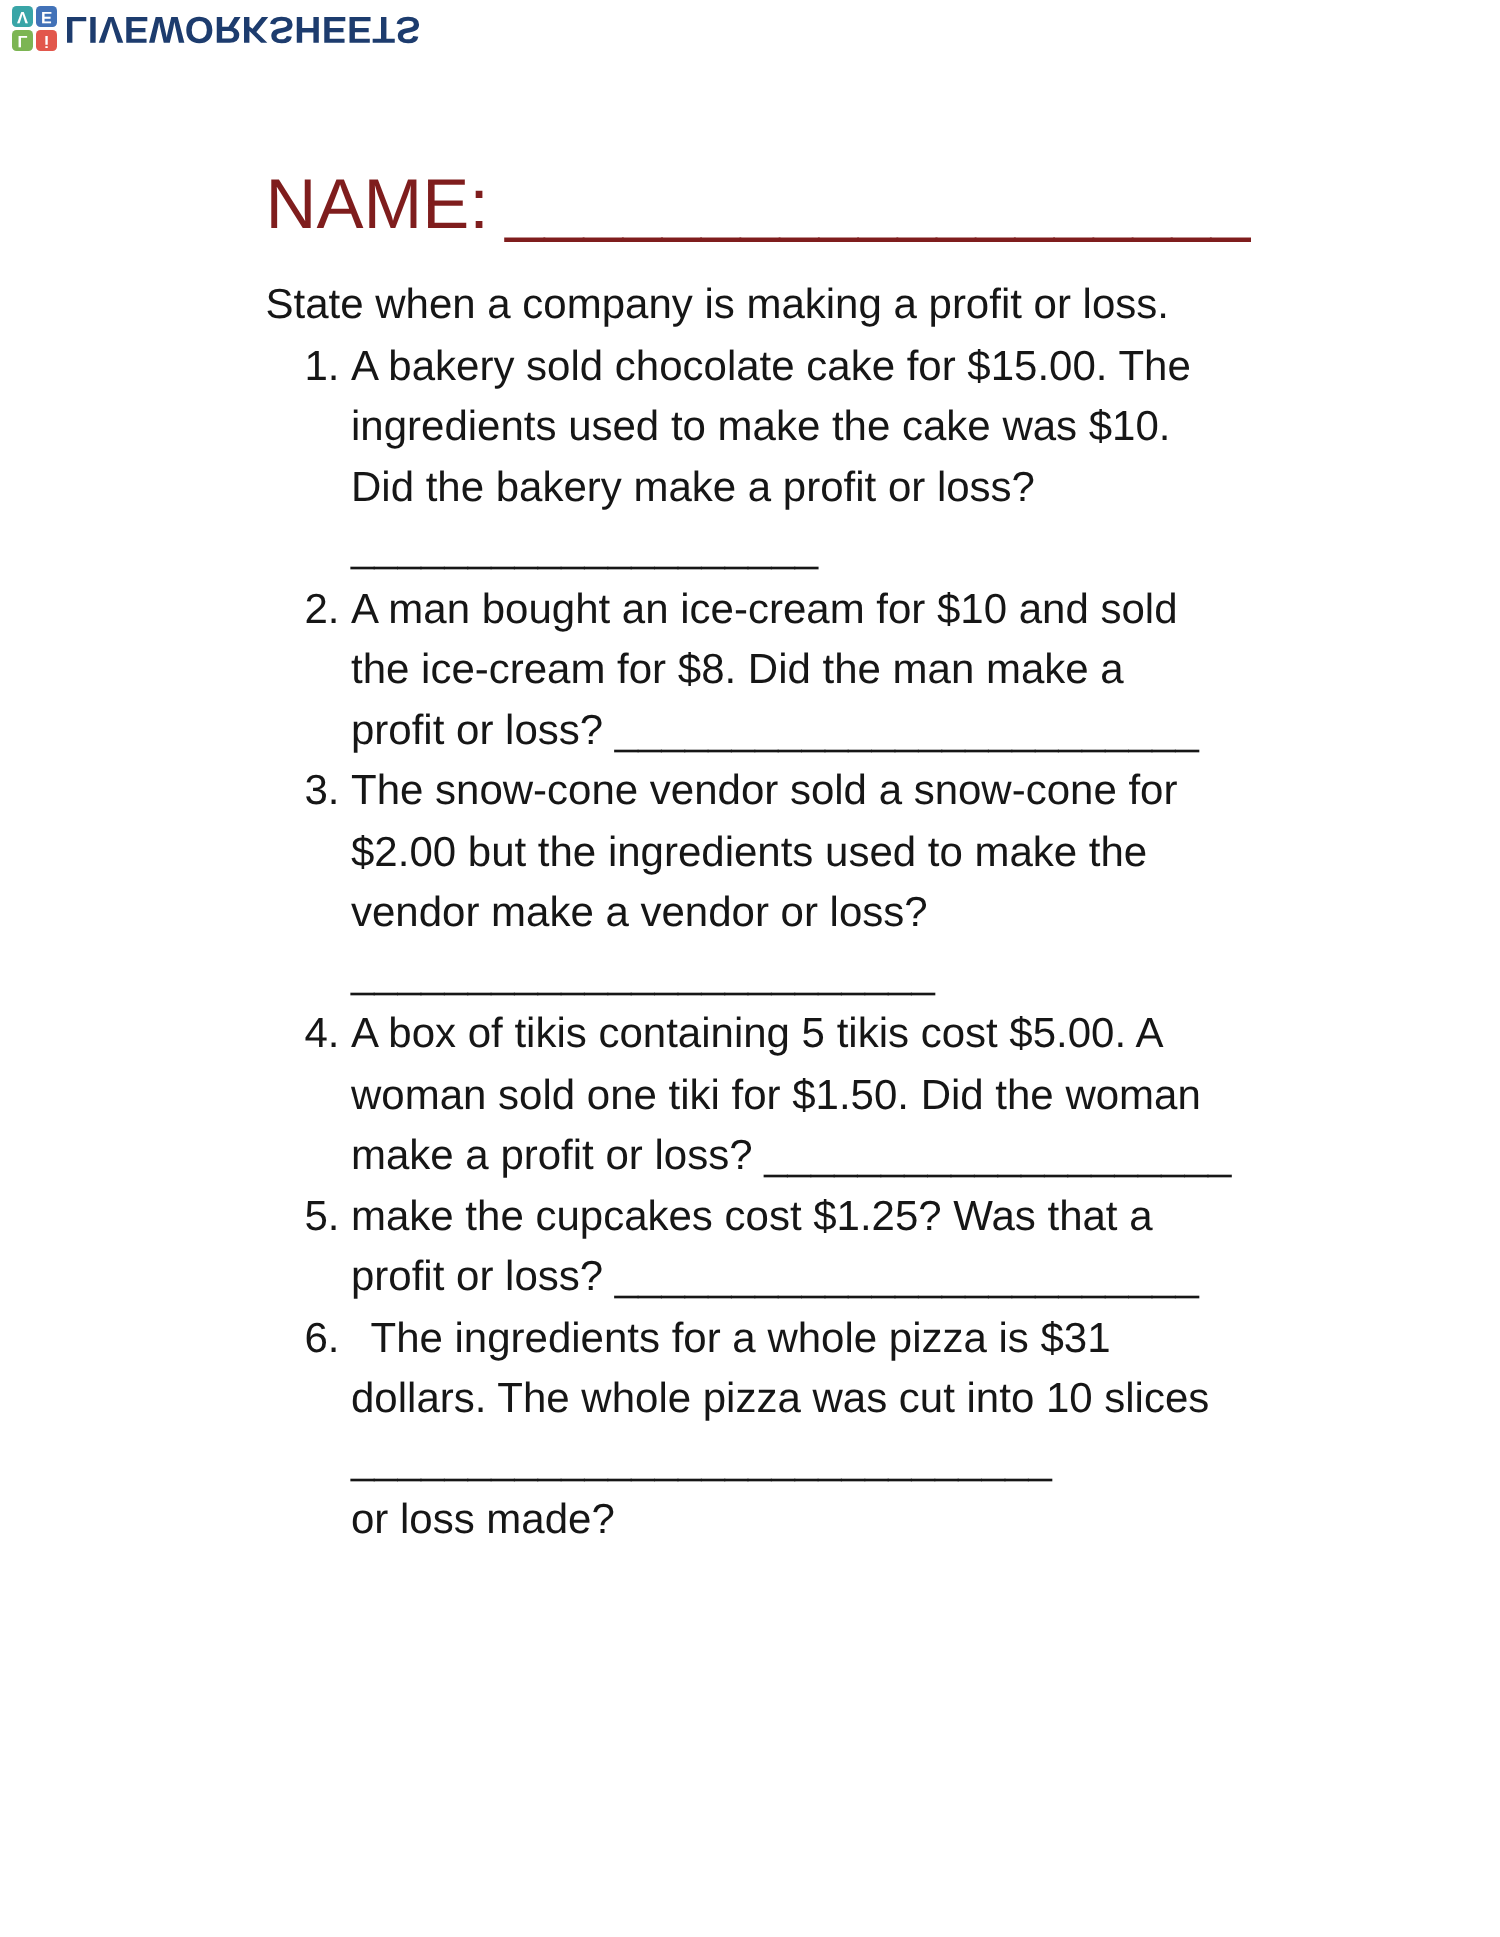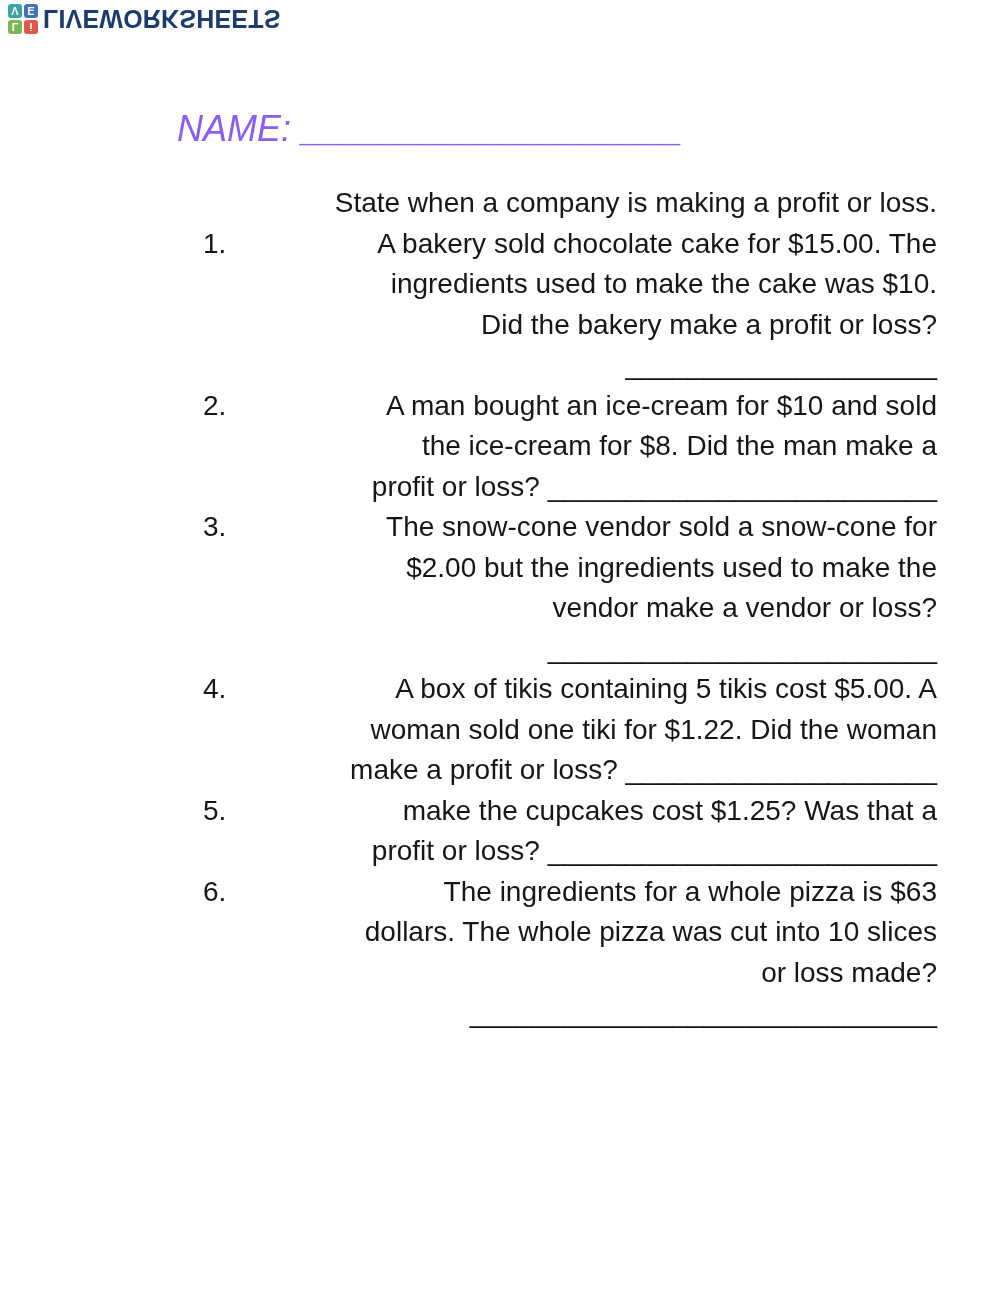--- a/index.html
+++ b/index.html
@@ -34,38 +34,37 @@
   .wordmark{
     font-size:25px;
     font-weight:bold;
     color:#1d3c6e;
     letter-spacing:0.2px;
     white-space:nowrap;
   }
   
   .name-row{
     position:absolute;left:177px;top:108px;
-    font-size:36px;
+    font-size:47px;
     white-space:nowrap;
-    color:#8b5cf6;
-    font-style:italic;
+    color:#7f1d1d;
   }
   .name-blank{margin-left:11px;letter-spacing:0;}
   
   .content{
     position:absolute;left:177px;top:183px;
     font-size:28px;
     line-height:40.5px;
     color:#161616;
     width:760px;
   }
   .q{display:flex;align-items:flex-start;}
   .qnum{margin-left:26px;width:31px;flex:none;}
   .qbody{flex:1;}
-  .qline{white-space:pre;text-align:right;}
+  .qline{white-space:pre;}
   .qline.shift{padding-left:13px;}
   .inline-blank{letter-spacing:0;}
 </style>
 </head>
 <body>
 
 <div class="logo">
   <div class="logo-grid">
     <span class="tile" style="background: rgb(124, 181, 83);">L</span>
     <span class="tile" style="background: rgb(226, 87, 76);">i</span>
@@ -109,36 +108,36 @@
       <div class="qline">$2.00 but the ingredients used to make the</div>
       <div class="qline">vendor make a vendor or loss?</div>
       <div class="qline">_________________________</div>
     </div>
   </div>
 
   <div class="q">
     <div class="qnum">4.</div>
     <div class="qbody">
       <div class="qline">A box of tikis containing 5 tikis cost $5.00. A</div>
-      <div class="qline">woman sold one tiki for $1.22. Did the woman</div>
+      <div class="qline">woman sold one tiki for $1.50. Did the woman</div>
       <div class="qline"><span>make a profit or loss? </span><span class="inline-blank">____________________</span></div>
     </div>
   </div>
 
   <div class="q">
     <div class="qnum">5.</div>
     <div class="qbody">
       <div class="qline">make the cupcakes cost $1.25? Was that a</div>
       <div class="qline"><span>profit or loss? </span><span class="inline-blank">_________________________</span></div>
     </div>
   </div>
 
   <div class="q">
     <div class="qnum">6.</div>
     <div class="qbody">
-      <div class="qline shift">The ingredients for a whole pizza is $63</div>
+      <div class="qline shift">The ingredients for a whole pizza is $31</div>
       <div class="qline">dollars. The whole pizza was cut into 10 slices</div>
+      <div class="qline">______________________________</div>
       <div class="qline">or loss made?</div>
-      <div class="qline">______________________________</div>
     </div>
   </div>
 
 </div>
 
 </body></html>

